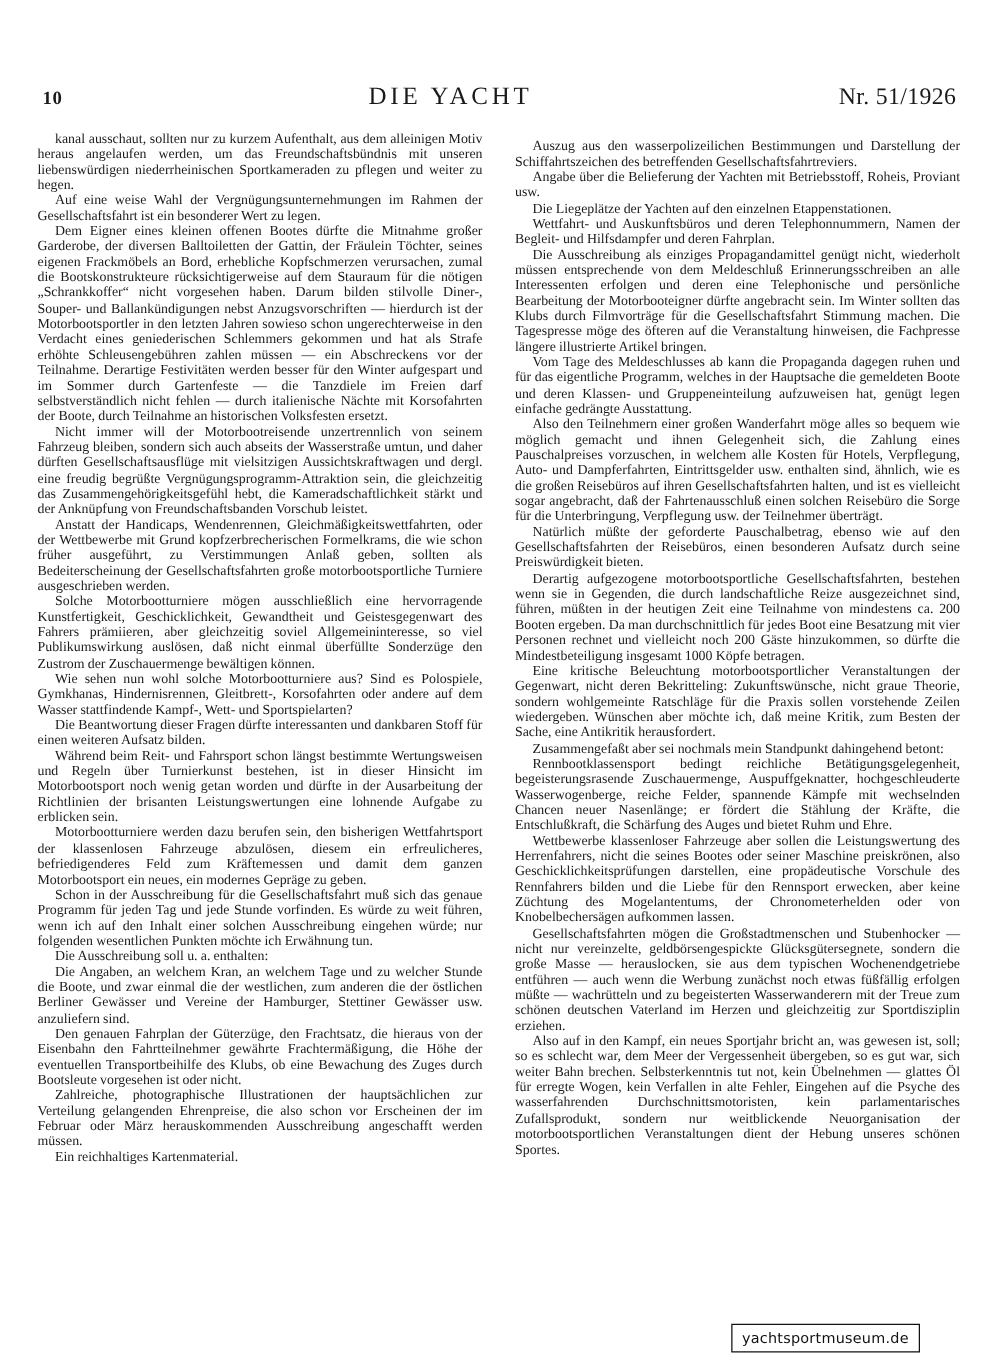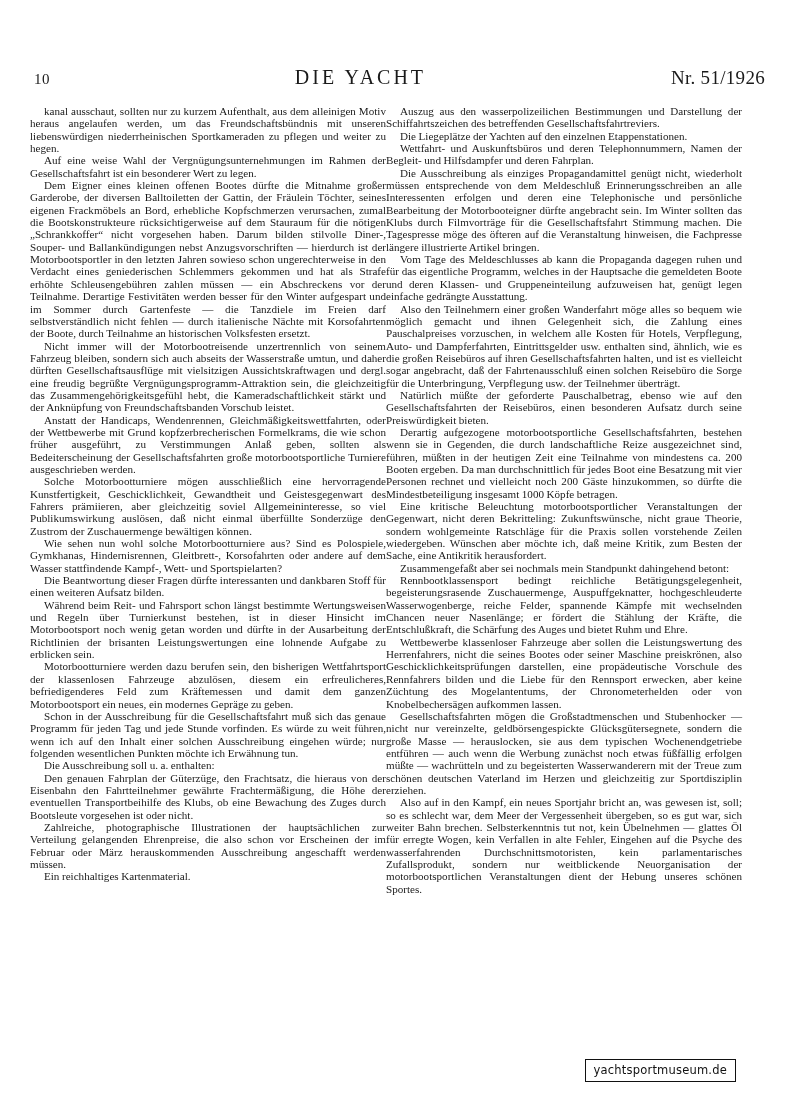--- a/index.html
+++ b/index.html
@@ -25,36 +25,38 @@
   .masthead {
     display: flex;
     align-items: baseline;
     justify-content: space-between;
     padding: 0 4px 0 4px;
     margin-bottom: 16px;
   }
   .folio-left {
     font-size: 15px;
     letter-spacing: 0.5px;
+    font-weight: bold;
   }
   .masthead-title {
     font-size: 20px;
     letter-spacing: 3px;
     font-weight: normal;
     text-align: center;
     flex: 1;
     margin-top: 40px;
   }
   .folio-right {
     font-size: 19px;
     letter-spacing: 0.3px;
   }
   .columns {
     display: flex;
-    align-items: flex-start;
+    gap: 26px;
+    align-items: center;
   }
   .col {
     width: 356px;
   }
   p.par {
     margin: 0;
     text-align: justify;
     text-justify: inter-word;
     font-size: 11.1px;
     line-height: 12.35px;
@@ -102,27 +104,29 @@
       <p class="par">Dem Eigner eines kleinen offenen Bootes dürfte die Mitnahme großer Garderobe, der diversen Balltoiletten der Gattin, der Fräulein Töchter, seines eigenen Frackmöbels an Bord, erhebliche Kopfschmerzen verursachen, zumal die Bootskonstrukteure rücksichtigerweise auf dem Stauraum für die nötigen „Schrankkoffer“ nicht vorgesehen haben. Darum bilden stilvolle Diner-, Souper- und Ballankündigungen nebst Anzugsvorschriften — hierdurch ist der Motorbootsportler in den letzten Jahren sowieso schon ungerechterweise in den Verdacht eines geniederischen Schlemmers gekommen und hat als Strafe erhöhte Schleusengebühren zahlen müssen — ein Abschreckens vor der Teilnahme. Derartige Festivitäten werden besser für den Winter aufgespart und im Sommer durch Gartenfeste — die Tanzdiele im Freien darf selbstverständlich nicht fehlen — durch italienische Nächte mit Korsofahrten der Boote, durch Teilnahme an historischen Volksfesten ersetzt.</p>
       <p class="par">Nicht immer will der Motorbootreisende unzertrennlich von seinem Fahrzeug bleiben, sondern sich auch abseits der Wasserstraße umtun, und daher dürften Gesellschaftsausflüge mit vielsitzigen Aussichtskraftwagen und dergl. eine freudig begrüßte Vergnügungsprogramm-Attraktion sein, die gleichzeitig das Zusammengehörigkeitsgefühl hebt, die Kameradschaftlichkeit stärkt und der Anknüpfung von Freundschaftsbanden Vorschub leistet.</p>
       <p class="par">Anstatt der Handicaps, Wendenrennen, Gleichmäßigkeitswettfahrten, oder der Wettbewerbe mit Grund kopfzerbrecherischen Formelkrams, die wie schon früher ausgeführt, zu Verstimmungen Anlaß geben, sollten als Bedeiterscheinung der Gesellschaftsfahrten große motorbootsportliche Turniere ausgeschrieben werden.</p>
       <p class="par">Solche Motorbootturniere mögen ausschließlich eine hervorragende Kunstfertigkeit, Geschicklichkeit, Gewandtheit und Geistesgegenwart des Fahrers prämiieren, aber gleichzeitig soviel Allgemeininteresse, so viel Publikumswirkung auslösen, daß nicht einmal überfüllte Sonderzüge den Zustrom der Zuschauermenge bewältigen können.</p>
       <p class="par">Wie sehen nun wohl solche Motorbootturniere aus? Sind es Polospiele, Gymkhanas, Hindernisrennen, Gleitbrett-, Korsofahrten oder andere auf dem Wasser stattfindende Kampf-, Wett- und Sportspielarten?</p>
       <p class="par">Die Beantwortung dieser Fragen dürfte interessanten und dankbaren Stoff für einen weiteren Aufsatz bilden.</p>
       <p class="par">Während beim Reit- und Fahrsport schon längst bestimmte Wertungsweisen und Regeln über Turnierkunst bestehen, ist in dieser Hinsicht im Motorbootsport noch wenig getan worden und dürfte in der Ausarbeitung der Richtlinien der brisanten Leistungswertungen eine lohnende Aufgabe zu erblicken sein.</p>
       <p class="par">Motorbootturniere werden dazu berufen sein, den bisherigen Wettfahrtsport der klassenlosen Fahrzeuge abzulösen, diesem ein erfreulicheres, befriedigenderes Feld zum Kräftemessen und damit dem ganzen Motorbootsport ein neues, ein modernes Gepräge zu geben.</p>
       <p class="par">Schon in der Ausschreibung für die Gesellschaftsfahrt muß sich das genaue Programm für jeden Tag und jede Stunde vorfinden. Es würde zu weit führen, wenn ich auf den Inhalt einer solchen Ausschreibung eingehen würde; nur folgenden wesentlichen Punkten möchte ich Erwähnung tun.</p>
       <p class="par">Die Ausschreibung soll u. a. enthalten:</p>
+      <p class="par">Die Angaben, an welchem Kran, an welchem Tage und zu welcher Stunde die Boote, und zwar einmal die der westlichen, zum anderen die der östlichen Berliner Gewässer und Vereine der Hamburger, Stettiner Gewässer usw. anzuliefern sind.</p>
       <p class="par">Den genauen Fahrplan der Güterzüge, den Frachtsatz, die hieraus von der Eisenbahn den Fahrtteilnehmer gewährte Frachtermäßigung, die Höhe der eventuellen Transportbeihilfe des Klubs, ob eine Bewachung des Zuges durch Bootsleute vorgesehen ist oder nicht.</p>
       <p class="par">Zahlreiche, photographische Illustrationen der hauptsächlichen zur Verteilung gelangenden Ehrenpreise, die also schon vor Erscheinen der im Februar oder März herauskommenden Ausschreibung angeschafft werden müssen.</p>
       <p class="par">Ein reichhaltiges Kartenmaterial.</p>
     </div>
 
     <div class="col">
       <p class="par">Auszug aus den wasserpolizeilichen Bestimmungen und Darstellung der Schiffahrtszeichen des betreffenden Gesellschaftsfahrtreviers.</p>
+      <p class="par">Angabe über die Belieferung der Yachten mit Betriebsstoff, Roheis, Proviant usw.</p>
       <p class="par">Die Liegeplätze der Yachten auf den einzelnen Etappenstationen.</p>
       <p class="par">Wettfahrt- und Auskunftsbüros und deren Telephonnummern, Namen der Begleit- und Hilfsdampfer und deren Fahrplan.</p>
       <p class="par">Die Ausschreibung als einziges Propagandamittel genügt nicht, wiederholt müssen entsprechende von dem Meldeschluß Erinnerungsschreiben an alle Interessenten erfolgen und deren eine Telephonische und persönliche Bearbeitung der Motorbooteigner dürfte angebracht sein. Im Winter sollten das Klubs durch Filmvorträge für die Gesellschaftsfahrt Stimmung machen. Die Tagespresse möge des öfteren auf die Veranstaltung hinweisen, die Fachpresse längere illustrierte Artikel bringen.</p>
       <p class="par">Vom Tage des Meldeschlusses ab kann die Propaganda dagegen ruhen und für das eigentliche Programm, welches in der Hauptsache die gemeldeten Boote und deren Klassen- und Gruppeneinteilung aufzuweisen hat, genügt legen einfache gedrängte Ausstattung.</p>
       <p class="par">Also den Teilnehmern einer großen Wanderfahrt möge alles so bequem wie möglich gemacht und ihnen Gelegenheit sich, die Zahlung eines Pauschalpreises vorzuschen, in welchem alle Kosten für Hotels, Verpflegung, Auto- und Dampferfahrten, Eintrittsgelder usw. enthalten sind, ähnlich, wie es die großen Reisebüros auf ihren Gesellschaftsfahrten halten, und ist es vielleicht sogar angebracht, daß der Fahrtenausschluß einen solchen Reisebüro die Sorge für die Unterbringung, Verpflegung usw. der Teilnehmer überträgt.</p>
       <p class="par">Natürlich müßte der geforderte Pauschalbetrag, ebenso wie auf den Gesellschaftsfahrten der Reisebüros, einen besonderen Aufsatz durch seine Preiswürdigkeit bieten.</p>
       <p class="par">Derartig aufgezogene motorbootsportliche Gesellschaftsfahrten, bestehen wenn sie in Gegenden, die durch landschaftliche Reize ausgezeichnet sind, führen, müßten in der heutigen Zeit eine Teilnahme von mindestens ca. 200 Booten ergeben. Da man durchschnittlich für jedes Boot eine Besatzung mit vier Personen rechnet und vielleicht noch 200 Gäste hinzukommen, so dürfte die Mindestbeteiligung insgesamt 1000 Köpfe betragen.</p>
       <p class="par">Eine kritische Beleuchtung motorbootsportlicher Veranstaltungen der Gegenwart, nicht deren Bekritteling: Zukunftswünsche, nicht graue Theorie, sondern wohlgemeinte Ratschläge für die Praxis sollen vorstehende Zeilen wiedergeben. Wünschen aber möchte ich, daß meine Kritik, zum Besten der Sache, eine Antikritik herausfordert.</p>
       <p class="par">Zusammengefaßt aber sei nochmals mein Standpunkt dahingehend betont:</p>
       <p class="par">Rennbootklassensport bedingt reichliche Betätigungsgelegenheit, begeisterungsrasende Zuschauermenge, Auspuffgeknatter, hochgeschleuderte Wasserwogenberge, reiche Felder, spannende Kämpfe mit wechselnden Chancen neuer Nasenlänge; er fördert die Stählung der Kräfte, die Entschlußkraft, die Schärfung des Auges und bietet Ruhm und Ehre.</p>

